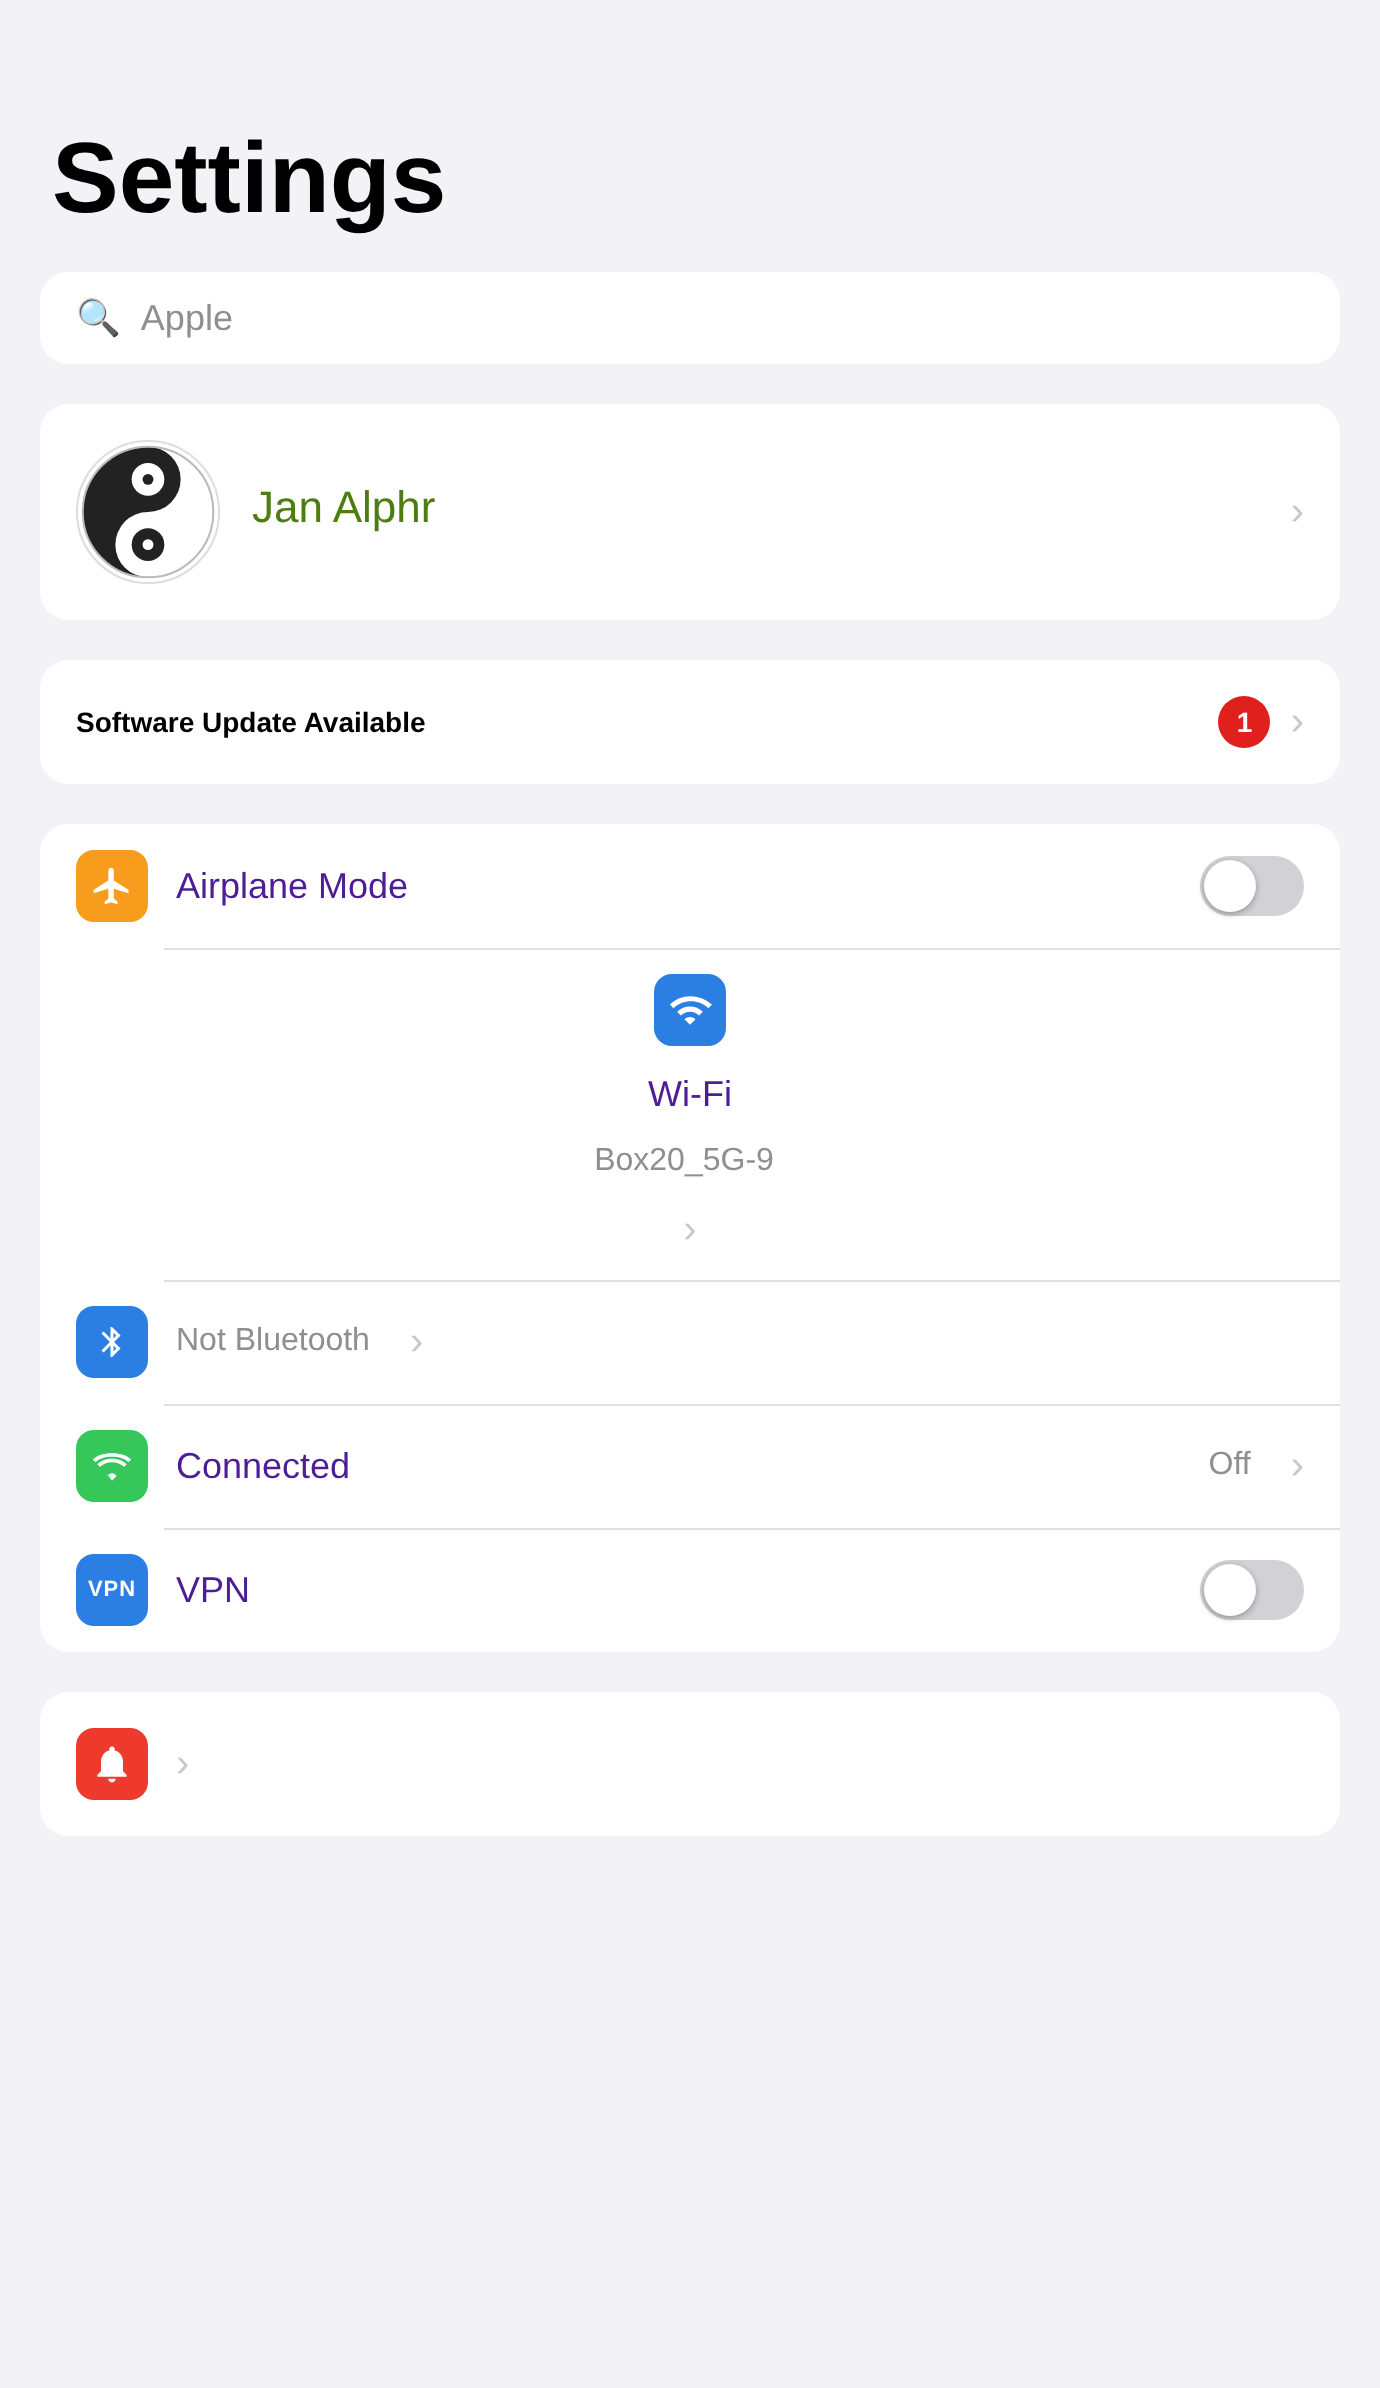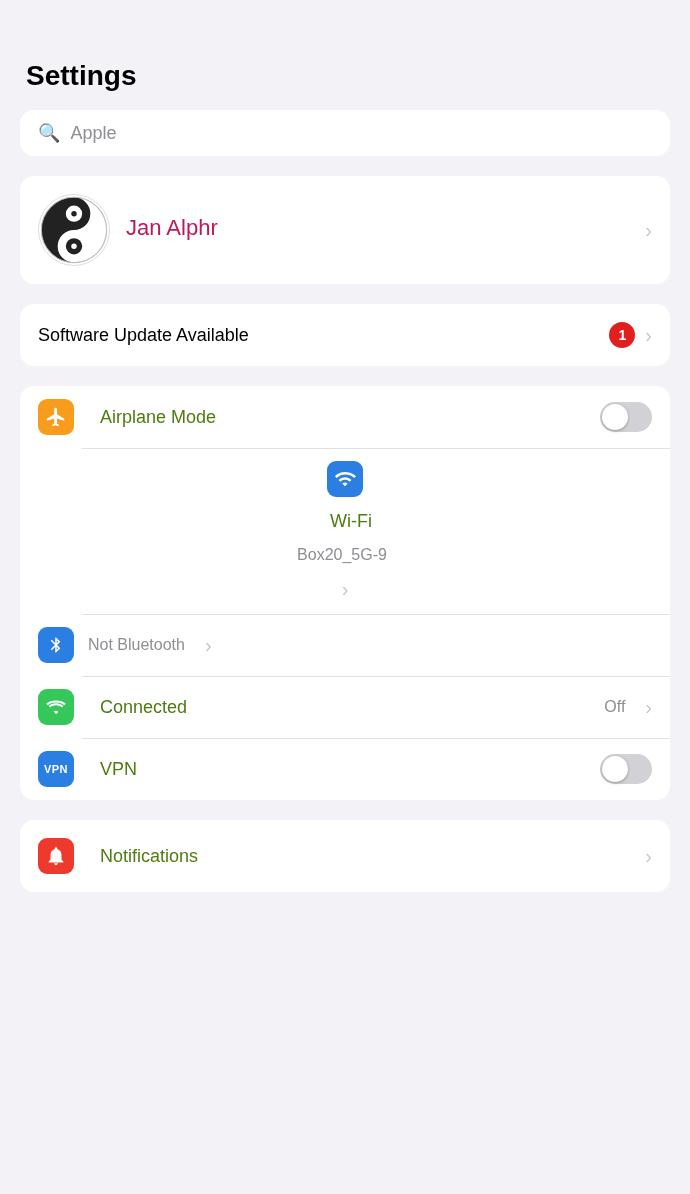--- a/index.html
+++ b/index.html
@@ -11,21 +11,21 @@
       width: 690px;
       min-height: 1194px;
       overflow-x: hidden;
     }
 
     .page-wrapper {
       padding: 60px 20px 30px 20px;
     }
 
     .page-title {
-      font-size: 28px;
+      font-size: 50px;
       font-weight: 700;
       color: #000;
       margin-bottom: 18px;
       padding-left: 6px;
     }
 
     .search-bar {
       background: #e4e4ea;
       border-radius: 12px;
       padding: 12px 18px;
@@ -79,21 +79,21 @@
       height: 68px;
     }
 
     .profile-info {
       flex: 1;
     }
 
     .profile-name {
       font-size: 22px;
       font-weight: 500;
-      color: #be185d;
+      color: #4d7c0f;
       margin-bottom: 4px;
     }
 
     .profile-subtitle {
       font-size: 14px;
       color: #555;
       line-height: 1.4;
     }
 
     .chevron {
@@ -104,22 +104,22 @@
 
     
     .update-row {
       display: flex;
       align-items: center;
       padding: 18px 18px;
       justify-content: space-between;
     }
 
     .update-label {
-      font-size: 18px;
-      font-weight: 400;
+      font-size: 14px;
+      font-weight: 700;
       color: #000;
     }
 
     .update-right {
       display: flex;
       align-items: center;
       gap: 10px;
     }
 
     .badge {
@@ -173,23 +173,22 @@
       font-size: 18px;
     }
 
     .icon-orange { background: #f79c1d; }
     .icon-blue { background: #2c7fe2; }
     .icon-blue-dark { background: #2c7fe2; }
     .icon-green { background: #35c759; }
 
     .row-label {
       font-size: 18px;
-      color: #4d7c0f;
+      color: #4c1d95;
       flex: 1;
-      margin-left: 12px;
     }
 
     .row-value {
       font-size: 16px;
       color: #8e8e93;
       margin-right: 6px;
     }
 
     
     .toggle {
@@ -354,17 +353,16 @@
     </div>
 
   </div>
 
   <div class="notifications-row card">
     <div class="icon-wrap icon-red">
       <svg width="22" height="22" viewBox="0 0 24 24" fill="white">
         <path d="M12 22c1.1 0 2-.9 2-2h-4c0 1.1.9 2 2 2zm6-6v-5c0-3.07-1.64-5.64-4.5-6.32V4c0-.83-.67-1.5-1.5-1.5s-1.5.67-1.5 1.5v.68C7.63 5.36 6 7.92 6 11v5l-2 2v1h16v-1l-2-2z"></path>
       </svg>
     </div>
-    <span class="row-label">Notifications</span>
     <span class="chevron">›</span>
   </div>
 
 </div>
 
 </body></html>

